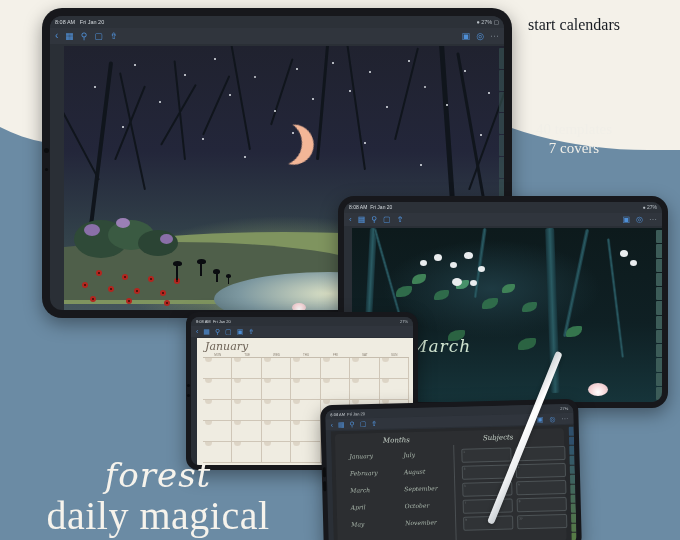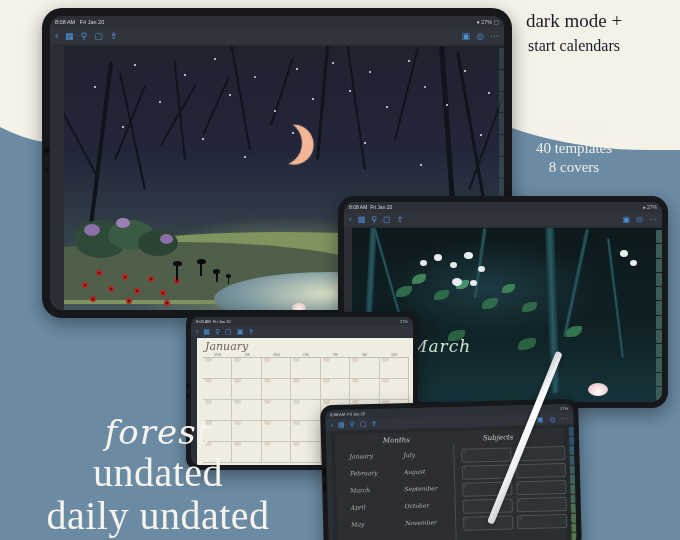--- a/index.html
+++ b/index.html
@@ -116,27 +116,25 @@
 </head>
 <body>
 
 <div class="stage">
 
   <div class="cream-bridge"></div>
   <div class="cream-top"></div>
   <div class="cream-right"></div>
 
   <div class="copy-dark">
-    <div class="l1">dark mode +</div>
     <div class="l2">start calendars</div>
   </div>
   <div class="copy-light">
-    <div>12 sections</div>
     <div>40 templates</div>
-    <div>8 covers</div>
+    <div>7 covers</div>
   </div>
 
   <div class="tab" style="left:42px;top:8px;width:470px;height:310px;border-radius:20px;">
     <div class="screen" style="left:8px;top:8px;right:8px;bottom:8px;background:#2a2f36;border-radius:12px;">
 
       <div class="statusbar" style="height:12px;line-height:12px;font-size:5.5px;">
         <span><span>8:08 AM</span>
               &nbsp; <span>Fri Jan 20</span></span>
         <span style="color:#b9c0c6;">●&nbsp;<span>27%</span>&nbsp;▢</span>
       </div>
@@ -487,17 +485,16 @@
     </div>
     <div class="btn-dot" style="left:1px;top:62px;width:3px;height:10px;border-radius:2px;"></div>
     <div class="btn-dot" style="left:1px;top:76px;width:3px;height:10px;border-radius:2px;"></div>
   </div>
 
   <div class="pencil" style="left:556px;top:352px;width:7px;height:185px;
        transform:rotate(22deg);transform-origin:top center;"></div>
 
   <div class="headline">
     <div class="script s2">forest</div>
-    <div class="serif-big">undated</div>
-    <div class="serif-big">daily undated</div>
+    <div class="serif-big">daily magical</div>
   </div>
 
 </div>
 
 </body></html>

